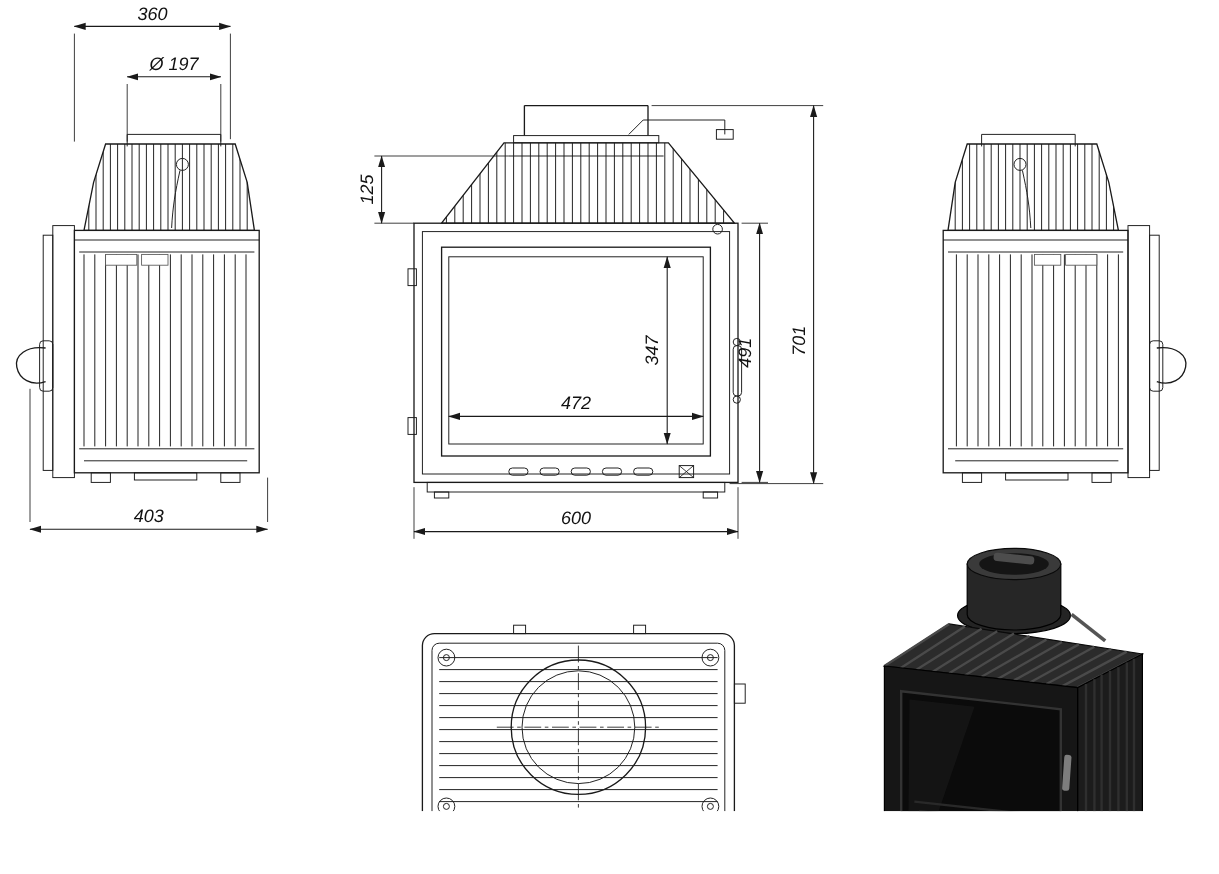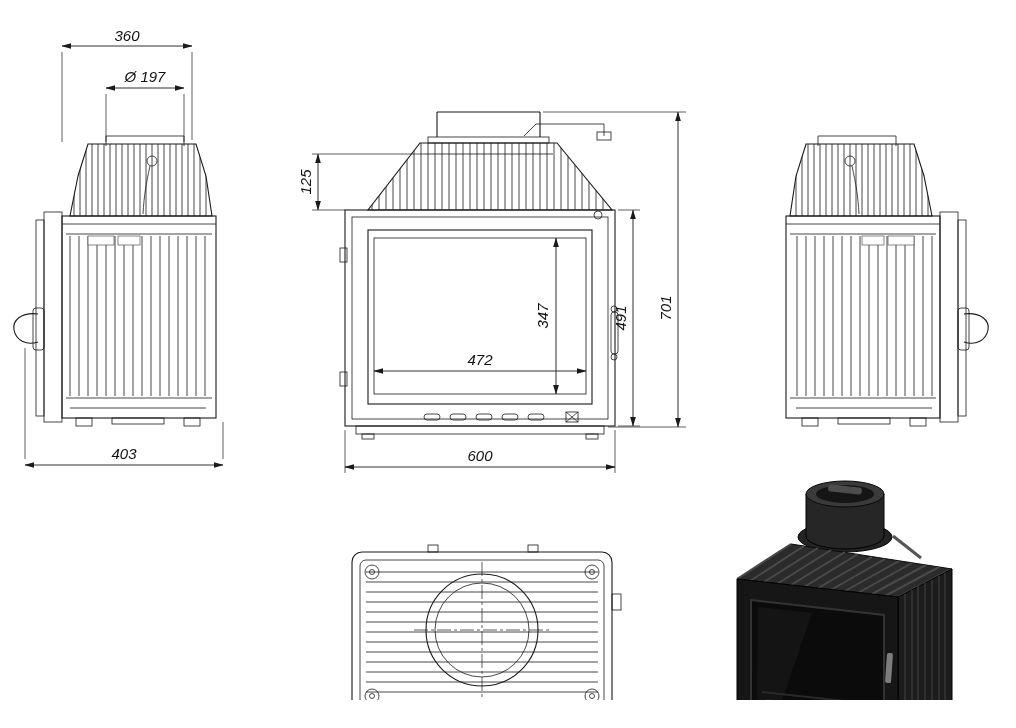--- a/index.html
+++ b/index.html
@@ -1,17 +1,17 @@
 <!DOCTYPE html>
 <html><head>
 <meta charset="utf-8">
 <style>
   html,body{margin:0;padding:0;background:#fff;}
   #stage{position:relative;width:1016px;height:676px;background:#fff;overflow:hidden;
-         font-family:"Liberation Sans",sans-serif;margin-top:24px;}
+         font-family:"Liberation Sans",sans-serif;}
   svg{position:absolute;left:0;top:0;}
   .ln{stroke:#1a1a1a;fill:none;stroke-width:1.1;}
   .thin{stroke-width:0.8;}
   .fin{stroke:#1a1a1a;fill:none;stroke-width:0.8;}
   .dimln{stroke:#1a1a1a;fill:none;stroke-width:0.9;}
   .ext{stroke:#1a1a1a;fill:none;stroke-width:0.7;}
   .mark{stroke:#555;fill:#fff;stroke-width:0.7;}
   .center{stroke:#1a1a1a;stroke-width:0.7;stroke-dasharray:14 3 3 3;fill:none;}
   .dim{font:italic 15px "Liberation Sans",sans-serif;fill:#111;}
 </style>

